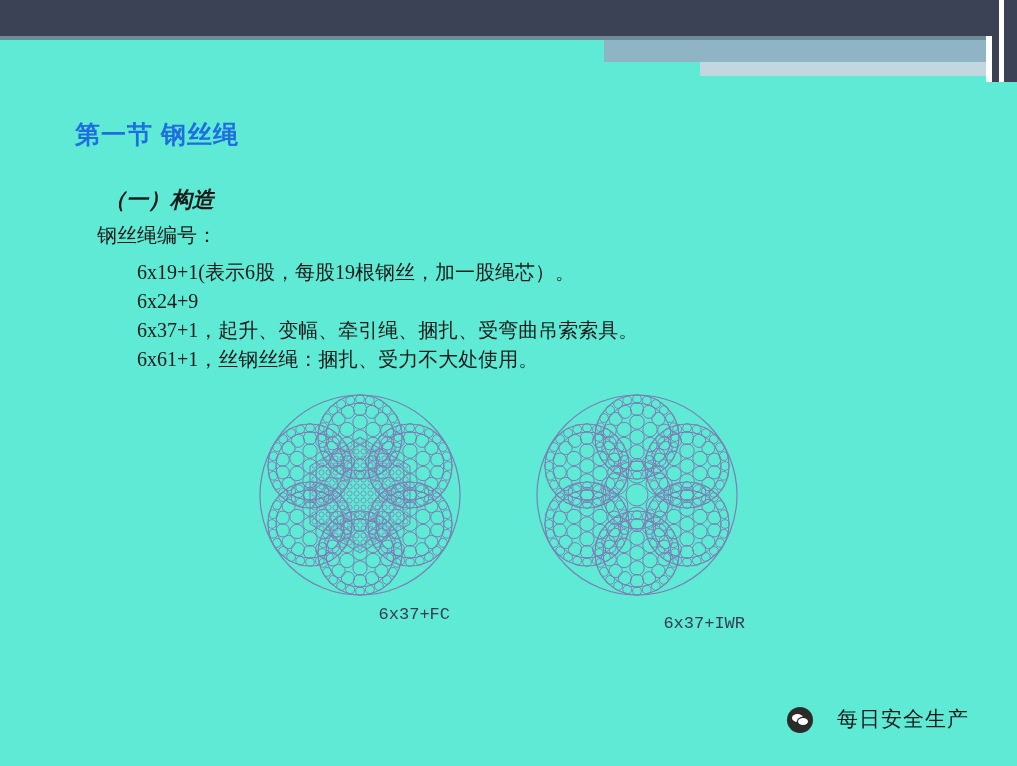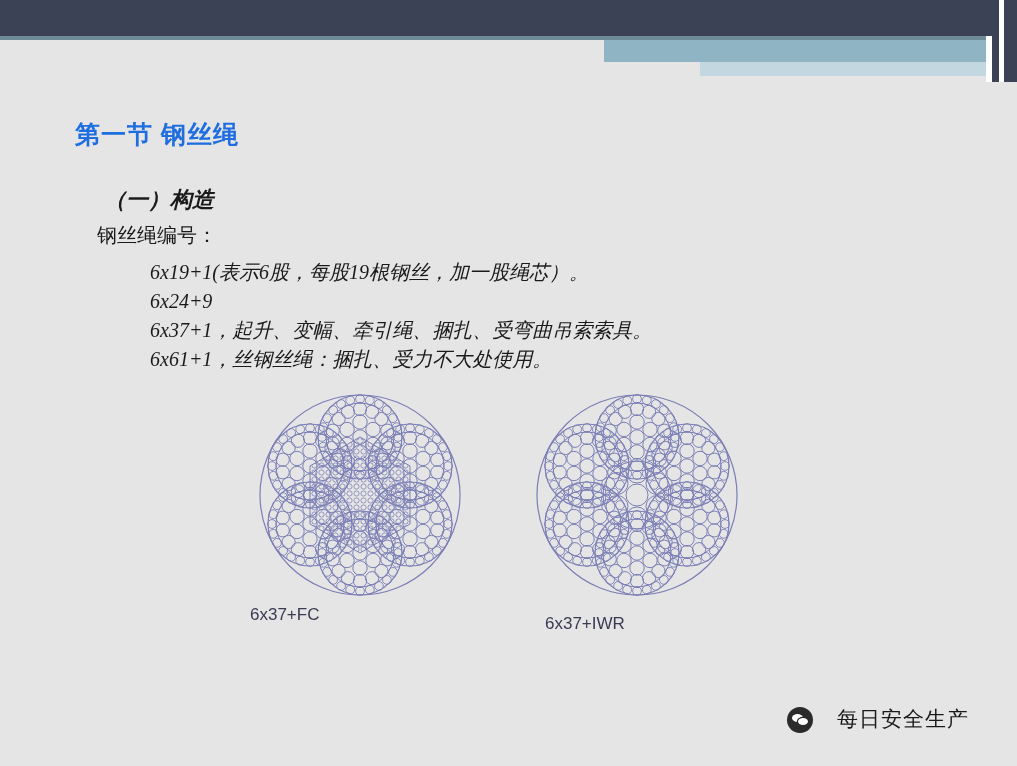--- a/index.html
+++ b/index.html
@@ -10,21 +10,21 @@
     width: 1017px;
     height: 766px;
     background: #ffffff;
     font-family: "Liberation Serif", serif;
     overflow: hidden;
   }
   .slide {
     position: relative;
     width: 1017px;
     height: 766px;
-    background: #e5e5e5;
+    background: #5eead4;
     overflow: hidden;
   }
 
   
   .top-band {
     position: absolute;
     top: 0;
     left: 0;
     width: 1017px;
     height: 36px;
@@ -107,45 +107,44 @@
     top: 222px;
     left: 97px;
     font-family: "Liberation Serif", serif;
     font-size: 20px;
     color: #1a1a1a;
     white-space: nowrap;
   }
   .body-list {
     position: absolute;
     top: 258px;
-    left: 150px;
+    left: 137px;
     font-family: "Liberation Serif", serif;
     font-size: 20px;
     color: #1a1a1a;
     line-height: 29px;
-    font-style: italic;
   }
   .body-list div {
     white-space: nowrap;
   }
 
   
   .diagram-area {
     position: absolute;
     top: 392px;
     left: 255px;
     width: 500px;
     height: 240px;
   }
   .rope-caption {
     position: absolute;
-    font-family: Liberation Sans, sans-serif;
+    font-family: Liberation Mono, monospace;
     font-size: 17px;
     color: #3a3a55;
-    text-align: left;
+    text-align: right;
     width: 200px;
   }
   .caption-left {
     top: 605px;
     left: 250px;
   }
   .caption-right {
     top: 605px;
     left: 545px;
     margin-top: 9px;

